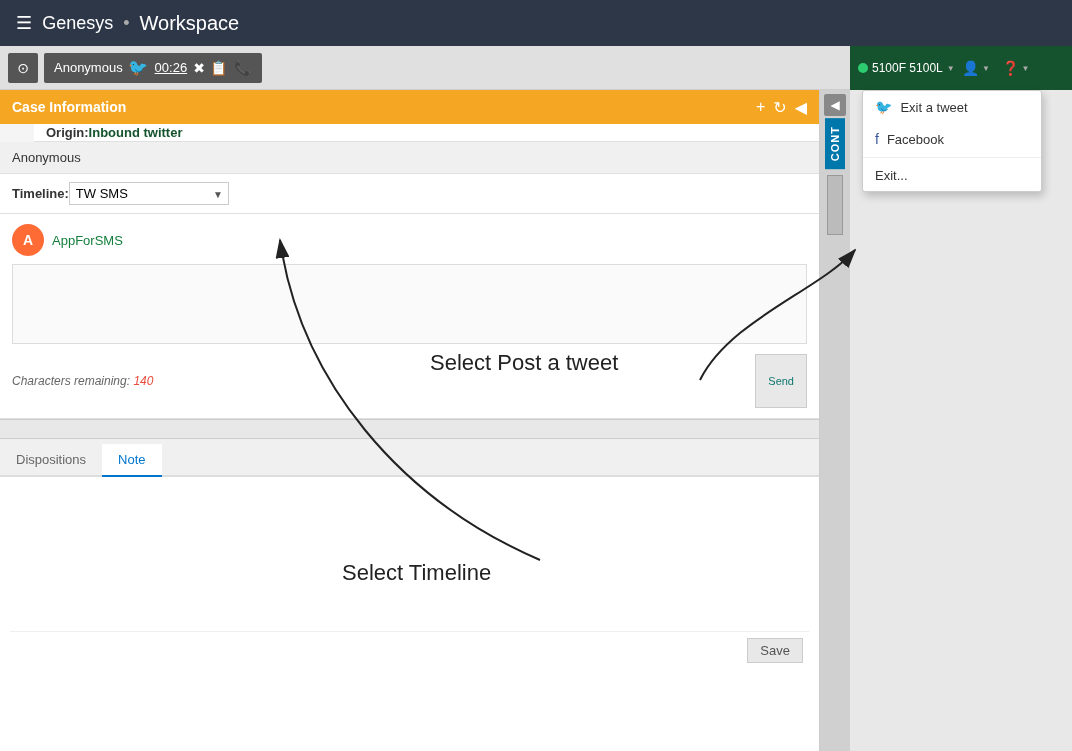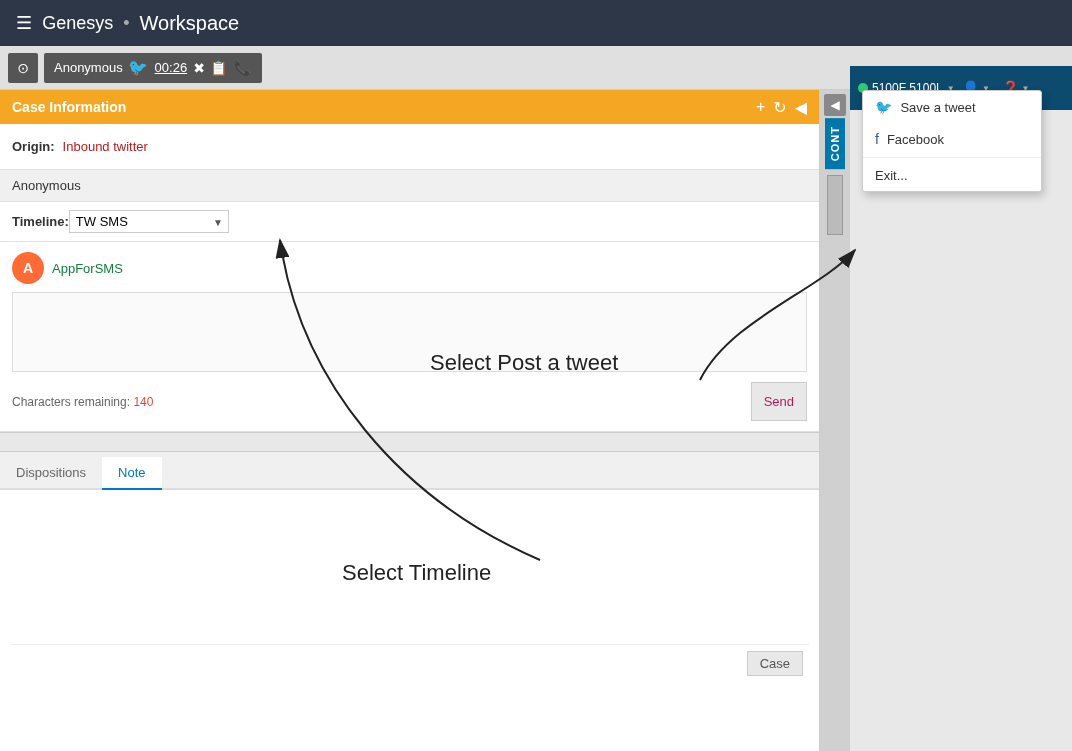--- a/index.html
+++ b/index.html
@@ -85,27 +85,28 @@
     }
     .case-info-actions { display: flex; gap: 8px; align-items: center; }
     .case-info-btn { background: none; border: none; color: white; cursor: pointer; font-size: 16px; }
 
     
     .origin-row {
       background: white;
       padding: 8px 12px;
       font-size: 13px;
       border-bottom: 1px solid #e0e0e0;
-      height: 46px;
-      display: flex;
-      align-items: center;
-      gap: 8px;
+      height: 18px;
+      display: flex;
+      align-items: center;
+      gap: 0;
+      margin-left: 34px;
     }
     .origin-label { font-weight: bold; color: #333; }
-    .origin-value { color: #b91c1c; }
+    .origin-value { color: #14532d; font-weight: bold; }
 
     
     .contact-name {
       background: #f0f0f0;
       padding: 6px 12px;
       font-size: 13px;
       color: #333;
       border-bottom: 1px solid #e0e0e0;
       height: 32px;
       display: flex;
@@ -182,29 +183,29 @@
       padding: 6px;
       color: #555;
       background: #fafafa;
     }
     .tweet-footer {
       display: flex;
       align-items: center;
       justify-content: space-between;
       margin-top: 6px;
     }
-    .chars-remaining { font-size: 12px; color: #666; }
+    .chars-remaining { font-size: 12px; color: #666; font-style: italic; }
     .chars-count { color: #e74c3c; }
     .send-btn {
       background: #e8e8e8;
       border: 1px solid #ccc;
-      padding: 11px 12px;
-      font-size: 13px;
-      cursor: pointer;
-      color: #be185d;
+      padding: 20px 12px;
+      font-size: 11px;
+      cursor: pointer;
+      color: #0f766e;
     }
 
     
     .divider-bar {
       height: 20px;
       background: #e8e8e8;
       border-top: 1px solid #ccc;
       border-bottom: 1px solid #ccc;
     }
 
@@ -306,22 +307,21 @@
       cursor: pointer;
     }
 
     
     .agent-top-bar {
       display: flex;
       align-items: center;
       height: 44px;
       padding: 0 8px;
       gap: 4px;
-      background: #0c4a6e;
-      margin-top: 20px;
+      background: #14532d;
     }
     .agent-status-dot {
       width: 10px;
       height: 10px;
       background: #2ecc71;
       border-radius: 50%;
     }
     .agent-name-btn {
       background: none;
       border: none;
@@ -461,21 +461,21 @@
     <div class="divider-bar"></div>
 
     <div class="tabs-bar">
       <button class="tab">Dispositions</button>
       <button class="tab active">Note</button>
     </div>
 
     <div class="notes-area">
       <textarea class="notes-textarea" style=""></textarea>
       <div class="save-row">
-        <button class="save-btn">Case</button>
+        <button class="save-btn">Save</button>
       </div>
     </div>
 
   </div>
 
   <div class="right-sidebar">
     <div class="sidebar-arrow">◀</div>
     <div class="sidebar-contact-tab">CONT</div>
     <div class="sidebar-scroll"></div>
   </div>
@@ -493,21 +493,21 @@
       👤<span class="dropdown-arrow">▼</span>
     </button>
     <button class="icon-btn-agent">
       ❓<span class="dropdown-arrow">▼</span>
     </button>
   </div>
 
   <div class="dropdown-menu">
     <div class="dropdown-item">
       <span class="tw-icon">🐦</span>
-      <span>Save a tweet</span>
+      <span>Exit a tweet</span>
     </div>
     <div class="dropdown-item">
       <span class="fb-icon">f</span>
       <span>Facebook</span>
     </div>
     <hr class="dropdown-separator">
     <div class="dropdown-item">
       <span>Exit...</span>
     </div>
   </div>

